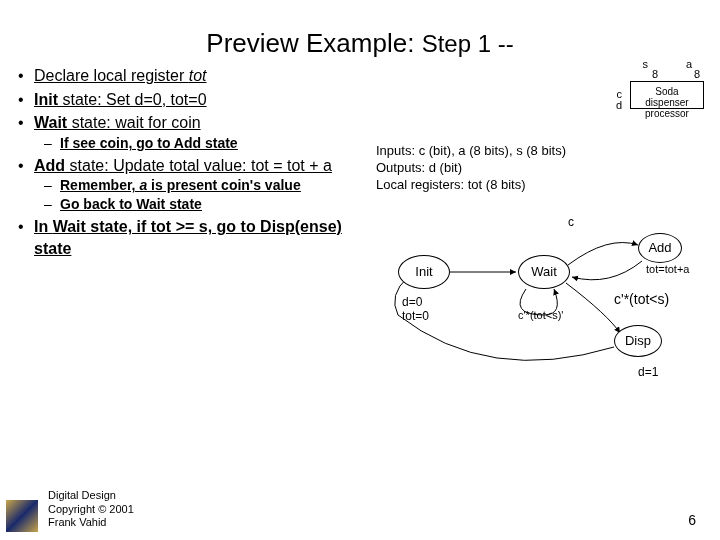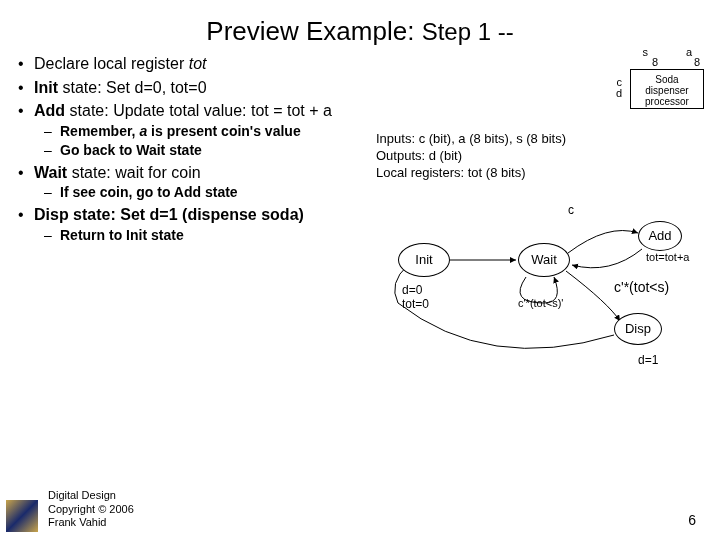--- a/index.html
+++ b/index.html
@@ -7,47 +7,47 @@
     width: 720px;
     height: 540px;
     font-family: Arial, Helvetica, sans-serif;
     background: #fff;
     position: relative;
     overflow: hidden;
   }
   .title {
     text-align: center;
     font-size: 26px;
-    padding-top: 16px;
+    padding-top: 28px;
     line-height: 1.2;
   }
   .title .step { font-size: 24px; }
   .content {
     display: flex;
     padding: 6px 10px 0 18px;
   }
   .left {
     width: 340px;
     font-size: 16px;
     line-height: 1.35;
   }
-  .left ul { list-style: none; }
+  .left ul { list-style: none; text-decoration: underline; }
   .left > ul > li { padding-left: 16px; position: relative; margin-bottom: 2px; }
   .left > ul > li::before { content: "•"; position: absolute; left: 0; top: 0; }
   .left ul ul li { padding-left: 26px; position: relative; font-size: 14px; }
   .left ul ul li::before { content: "–"; position: absolute; left: 10px; top: 0; }
   .right {
     flex: 1;
     position: relative;
     font-size: 12px;
   }
   .proc-box {
     position: absolute;
     top: 16px; right: 6px;
-    width: 74px; height: 40px;
+    width: 74px; height: 28px;
     border: 1px solid #000;
     font-size: 10px;
     text-align: center;
     line-height: 1.1;
     padding-top: 4px;
   }
   .sig { position: absolute; font-size: 11px; line-height: 1; }
   .sig-s { top: -6px; right: 62px; }
   .sig-a { top: -6px; right: 18px; }
   .sig-cd { top: 24px; right: 88px; text-align: right; }
@@ -109,36 +109,32 @@
 
 <div class="title">
   <span>Preview Example: </span><span class="step">Step 1 --</span><br>
 </div>
 
 <div class="content">
   <div class="left">
     <ul>
       <li><span>Declare local register </span><i>tot</i></li>
       <li><b>Init</b><span> state: Set d=0, tot=0</span></li>
+      <li><b>Wait</b><span> state: wait for coin</span>
+        <ul>
+          <li><b>If see coin, go to </b><b>Add</b><b> state</b></li>
+        </ul>
+      </li>
       <li><b>Add</b><span> state: Update total value: tot = tot + a</span>
         <ul>
           <li><b>Remember, </b><i><b>a</b></i><b> is present coin's value</b></li>
           <li><b>Go back to </b><b>Wait</b><b> state</b></li>
         </ul>
       </li>
-      <li><b>Wait</b><span> state: wait for coin</span>
-        <ul>
-          <li><b>If see coin, go to </b><b>Add</b><b> state</b></li>
-        </ul>
-      </li>
-      <li><b>Disp</b><b> state: Set d=1 (dispense soda)</b>
-        <ul>
-          <li><b>Return to </b><b>Init</b><b> state</b></li>
-        </ul>
-      </li>
+      <li><b>In </b><b>Wait</b><b> state, if tot &gt;= s, go to </b><b>Disp</b><b>(ense) state</b></li>
     </ul>
   </div>
 
   <div class="right">
     <div class="sig sig-s">s</div>
     <div class="sig sig-a">a</div>
     <div class="sig bus8s">8</div>
     <div class="sig bus8a">8</div>
     <div class="sig sig-cd">
       <span>c</span><br><span>d</span>
@@ -181,16 +177,16 @@
         <span>d=0</span><br><span>tot=0</span>
       </div>
       <div class="lbl lbl-d1">d=1</div>
     </div>
   </div>
 </div>
 
 <div class="corner"></div>
 <div class="footer">
   <div>Digital Design</div>
-  <div>Copyright © 2006</div>
+  <div>Copyright © 2001</div>
   <div>Frank Vahid</div>
 </div>
 <div class="pagenum">6</div>
 
 </body></html>

